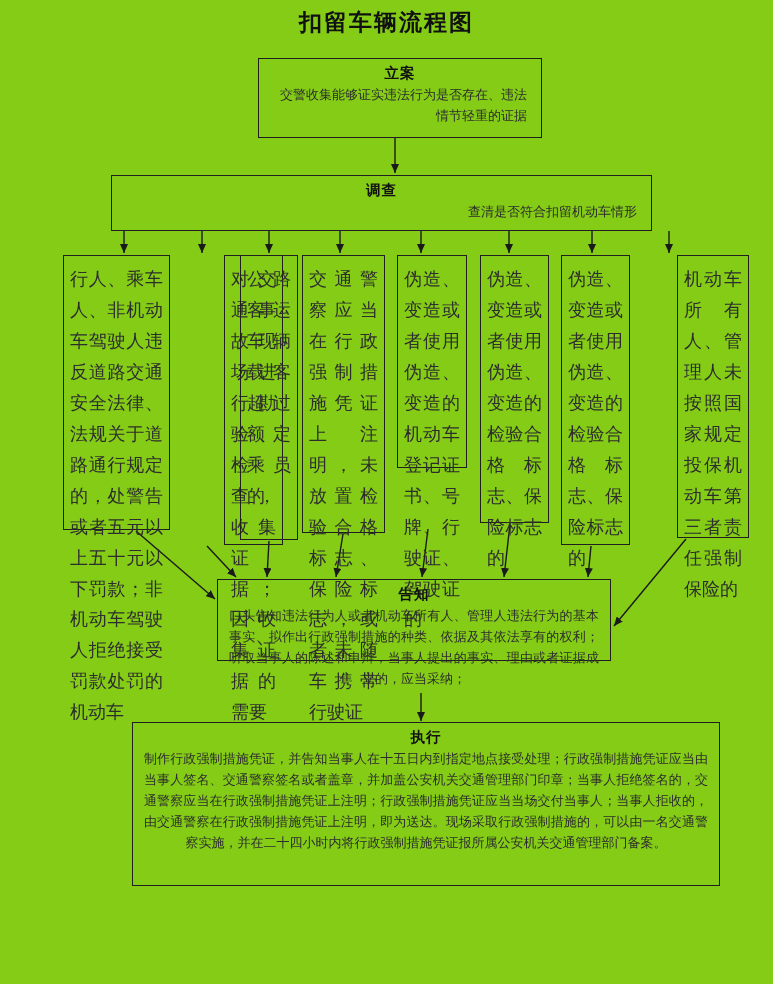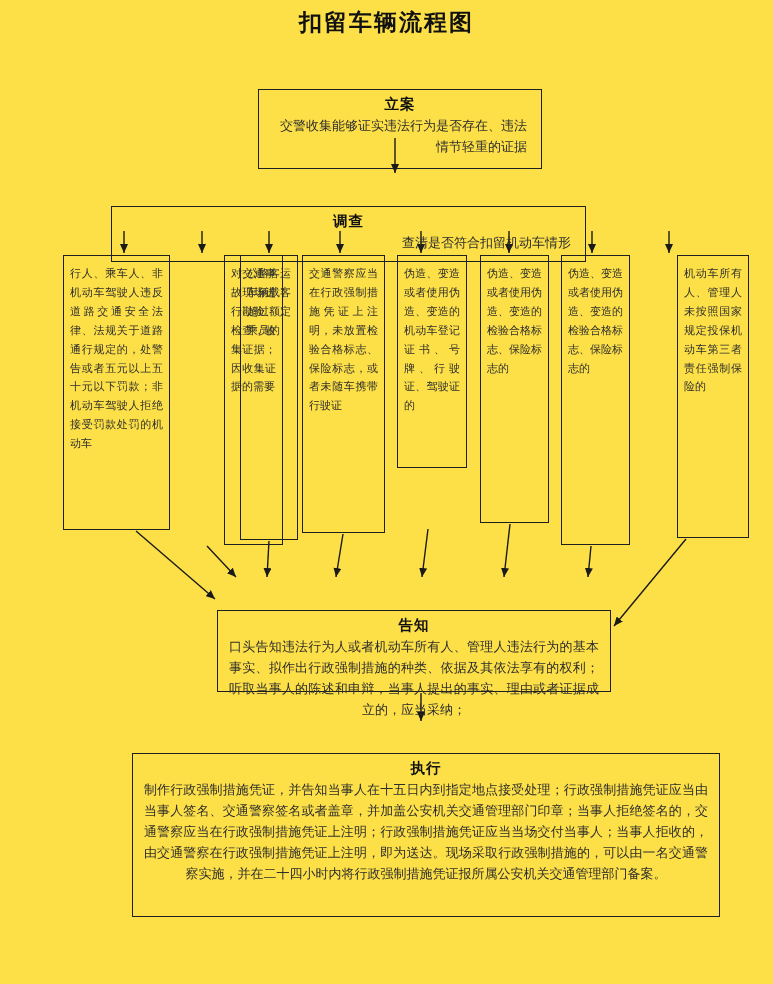--- a/index.html
+++ b/index.html
@@ -4,42 +4,41 @@
 <style>
   html, body {
     margin: 0;
     padding: 0;
     background: #fbfbf9;
   }
   #page {
     position: relative;
     width: 773px;
     height: 984px;
-    background: #fde047;
+    background: #84cc16;
     font-family: "Liberation Serif", "DejaVu Serif", serif;
     color: #2d2d2d;
     overflow: hidden;
   }
   #page-title {
     position: absolute;
     top: 7px;
     left: 0;
     right: 0;
     text-align: center;
     font-size: 23px;
     font-weight: bold;
     letter-spacing: 2px;
     color: #111;
   }
   .box {
     position: absolute;
     box-sizing: border-box;
     border: 1.5px solid #1f1f1f;
     background: transparent;
-    margin-top: 31px;
   }
   .stage-title {
     font-weight: bold;
     text-align: center;
     font-size: 14.5px;
     color: #111;
     padding-top: 5px;
     letter-spacing: 1px;
   }
   .stage-desc {
@@ -51,32 +50,32 @@
     text-align: right;
     padding: 1px 14px 0 14px;
   }
   .desc-justify {
     text-align: justify;
     text-align-last: center;
     text-justify: inter-character;
     padding: 1px 11px 0 11px;
   }
   #box-filing        { left: 258px; top: 58px;  width: 284px; height: 80px;  }
-  #box-investigation { left: 111px; top: 175px; width: 475px; height: 56px;  }
+  #box-investigation { left: 111px; top: 175px; width: 541px; height: 56px;  }
   #box-notification  { left: 217px; top: 579px; width: 394px; height: 82px; }
   #box-execution     { left: 132px; top: 722px; width: 588px; height: 164px; }
 
   .cond {
     position: absolute;
     top: 255px;
     box-sizing: border-box;
     border: 1.5px solid #1f1f1f;
   }
   .cond .t {
-    font-size: 11px;
+    font-size: 18px;
     line-height: 1.72;
     text-align: justify;
     text-justify: inter-character;
     padding: 8px 6px;
     color: #2d2d2d;
   }
   #cond-1 { left: 63px;  width: 107px; height: 275px; }
   #cond-2 { left: 178px; width: 59px;  height: 290px; margin-left: 46px; }
   #cond-3 { left: 240px; width: 58px;  height: 285px; }
   #cond-4 { left: 302px; width: 83px;  height: 278px; }

